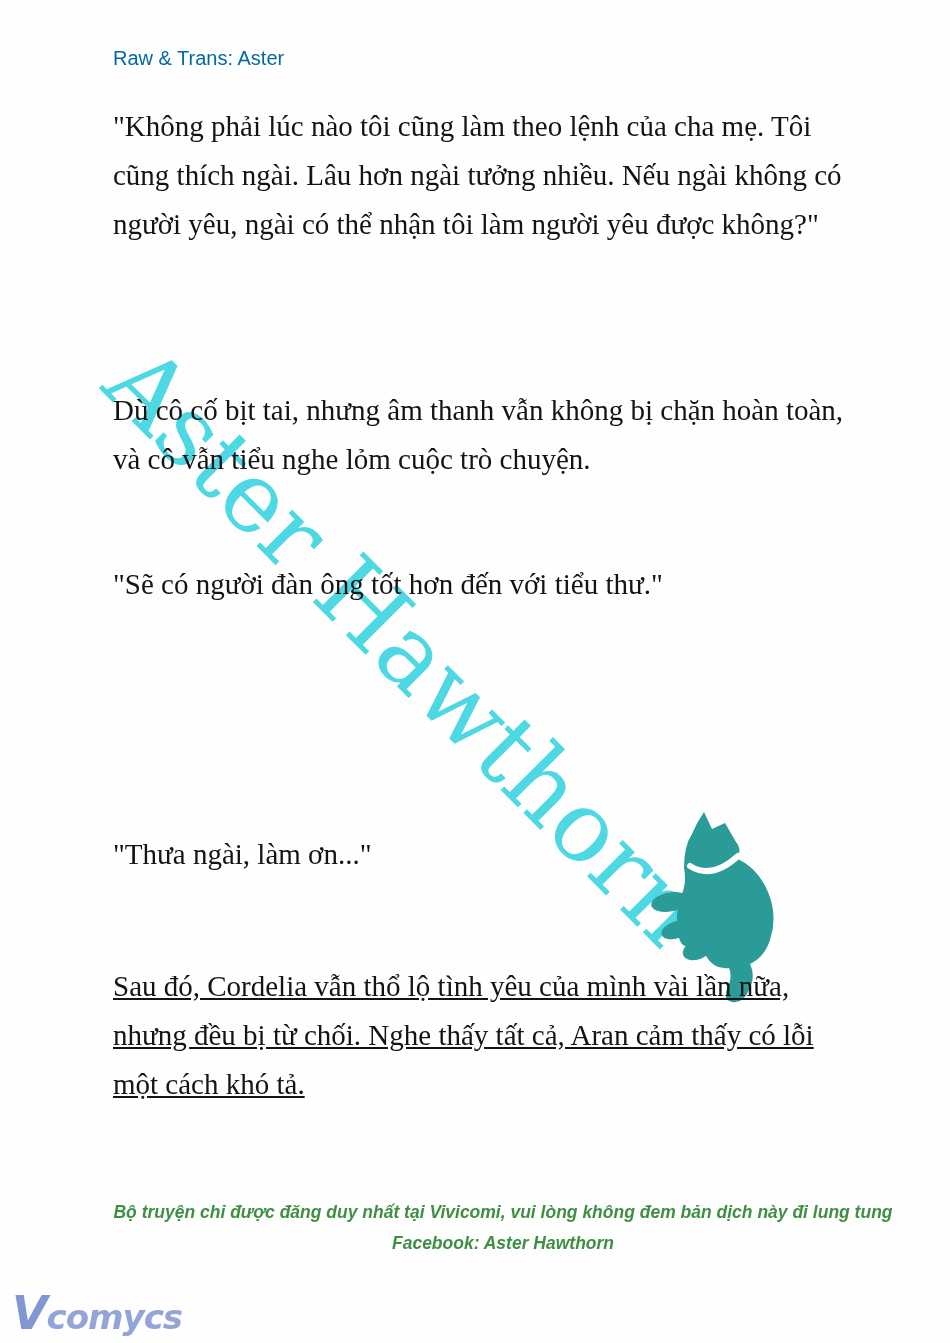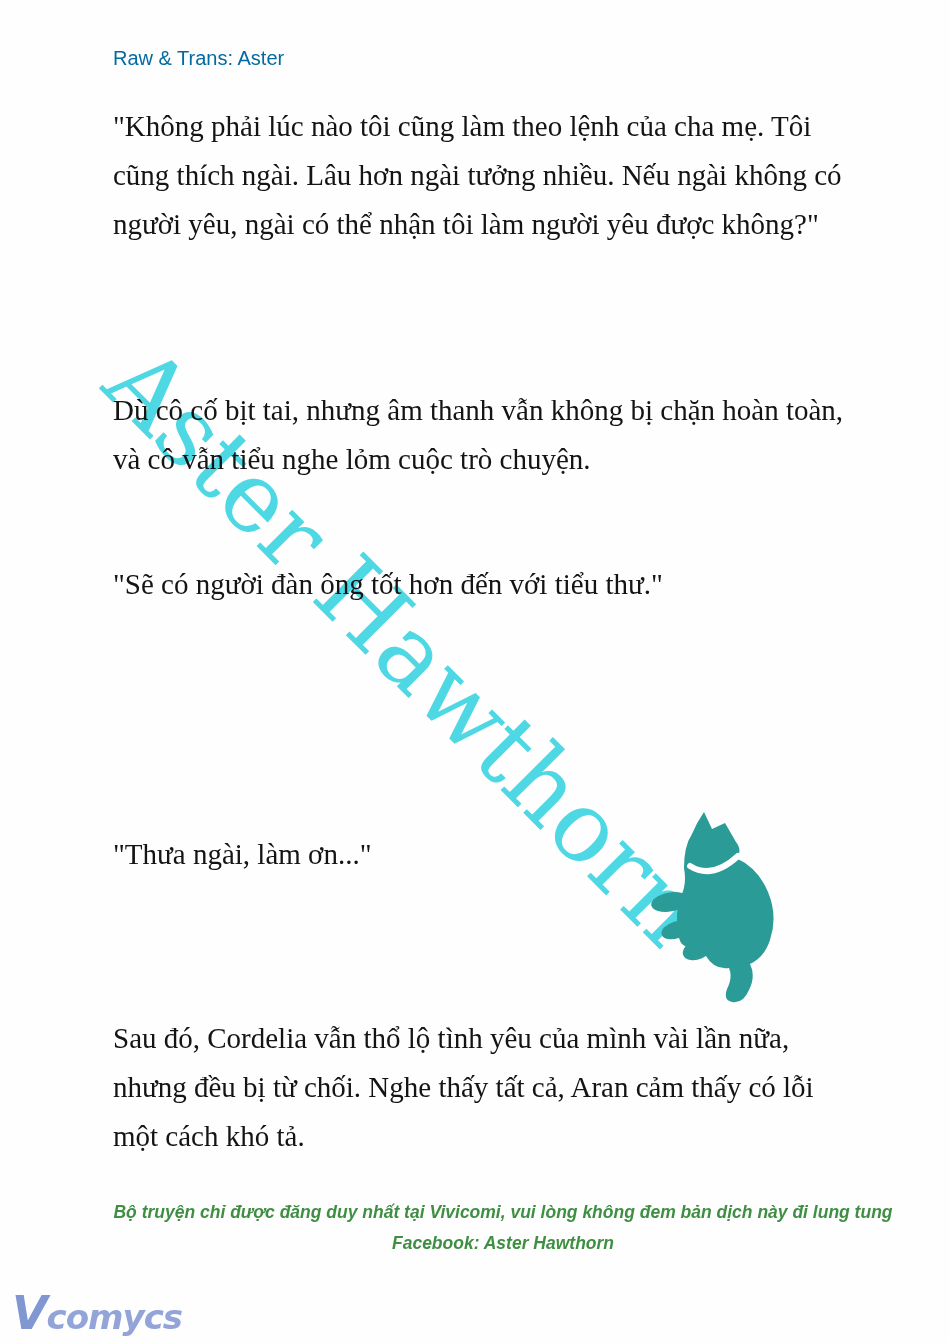--- a/index.html
+++ b/index.html
@@ -32,21 +32,21 @@
   .para{
     position:absolute;left:113px;width:737px;
     font-size:29px;line-height:49px;color:#141414;
     z-index:2;
   }
   .p1{top:102px;}
   .p2{top:386px;}
   .p3{top:560px;}
   .p4{top:694px;}
   .p5{top:830px;}
-  .p6{top:1014px;}
+  .p6{top:962px;text-decoration:underline;}
   .footer{
     position:absolute;left:0;top:1197px;width:950px;
     text-align:center;z-index:2;
     font-family:"Liberation Sans",sans-serif;
     font-style:italic;font-weight:bold;
     font-size:17.5px;line-height:31px;
     color:#3f8f43;
     margin-left:28px;
   }
   .logo{

